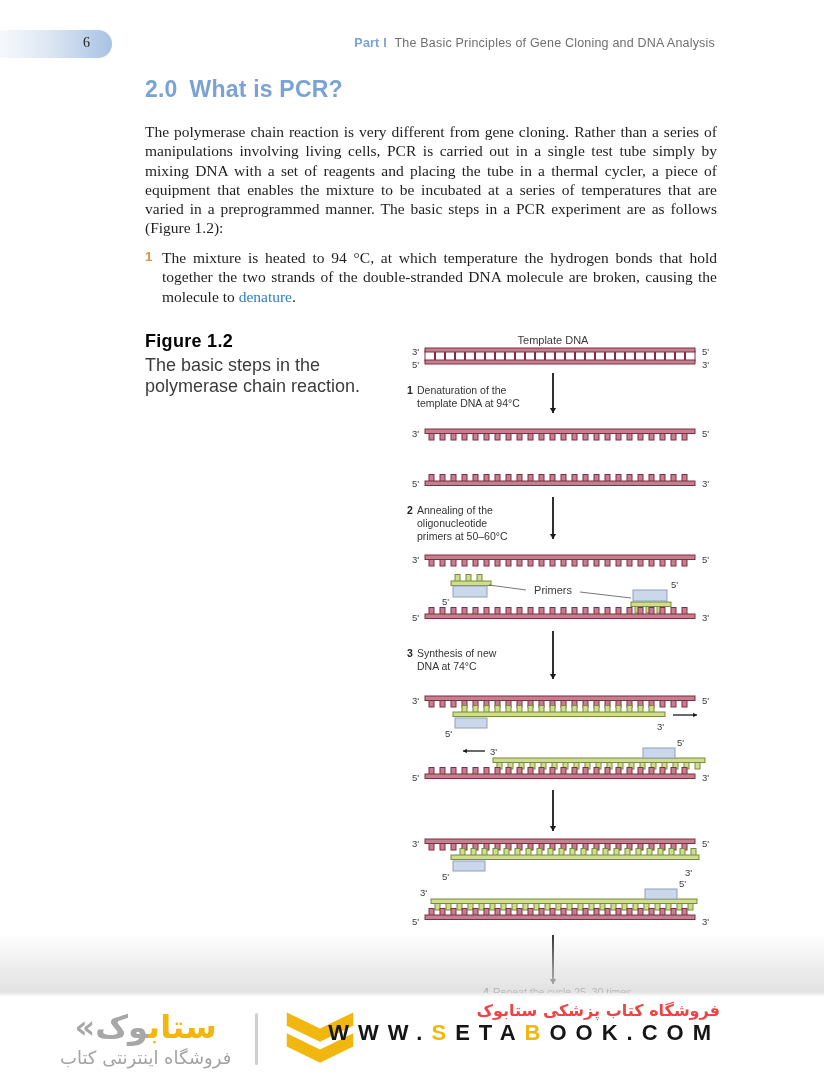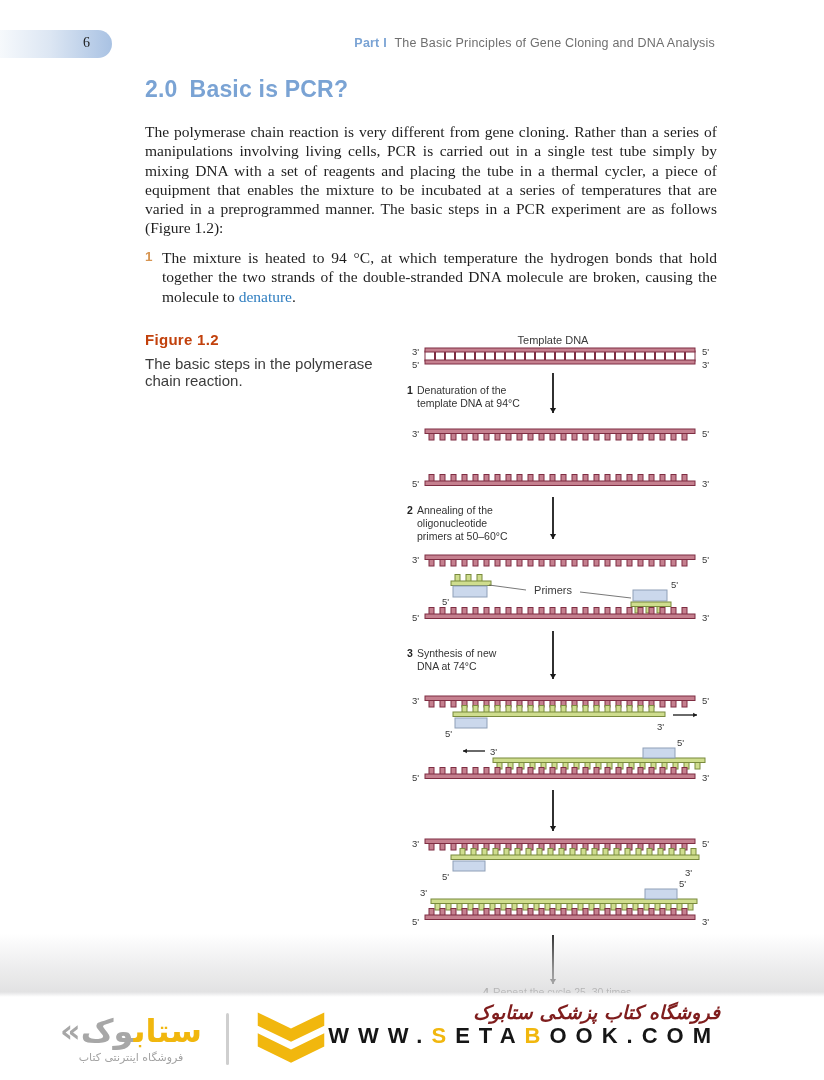--- a/index.html
+++ b/index.html
@@ -40,26 +40,26 @@
   .list-item .num {
     position:absolute; left:0; top:1px; color:#d79552; font-size:13.5px; font-weight:bold;
   }
   .list-item .list-text {
     margin-left:17px; font-family:"Liberation Serif", serif; font-size:15.5px;
     line-height:19.3px; color:#1e1e1e; text-align:justify;
   }
   .link { color:#2f7ec0; text-decoration:none; cursor:pointer;margin-top:48px; }
   
   .fig-label {
-    position:absolute; left:145px; top:331px; color:#c2410c;
-    font-size:15px; font-weight:bold; letter-spacing:0.3px;
+    position:absolute; left:145px; top:331px; color:#000000;
+    font-size:18px; font-weight:bold; letter-spacing:0.3px;
   }
   .fig-caption {
     position:absolute; left:145px; top:355px; width:250px;
-    font-size:15px; color:#3c3c3c;
+    font-size:18px; color:#3c3c3c;
   }
   .diagram { position:absolute; left:405px; top:333px; width:315px; height:660px; }
   .diagram text { font-family:"Liberation Sans", sans-serif; }
   
   .fade-band {
     position:absolute; left:0; top:933px; width:824px; height:64px; z-index:3;
     background:linear-gradient(180deg, rgba(226,226,226,0) 0%, rgba(222,222,223,0.55) 55%, rgba(219,219,220,0.8) 92%, rgba(255,255,255,1) 100%);
     pointer-events:none;
   }
   
@@ -67,48 +67,48 @@
     position:absolute; left:60px; top:1003px; height:72px; z-index:4;
     display:flex; align-items:center; gap:24px;
   }
   .wordmark-col { text-align:center; }
   .wordmark {
     font-family:"DejaVu Sans", sans-serif; font-size:32px; font-weight:bold;
     line-height:1.1; white-space:nowrap;
   }
   .wordmark .mark { color:#a7a7a7; font-weight:bold; }
   .logo-sub {
-    font-family:"DejaVu Sans", sans-serif; font-size:11px; color:#a3a3a3; margin-top:1px;
+    font-family:"DejaVu Sans", sans-serif; font-size:18px; color:#a3a3a3; margin-top:1px;
   }
   .logo-divider { width:3px; height:52px; background:#cfcfcf; border-radius:2px; }
   .footer-right { position:absolute; right:104px; top:1001px; text-align:right; z-index:4; }
   .f-title {
-    font-family:"DejaVu Sans", sans-serif; font-size:19px; font-weight:bold;
-    color:#7f1d1d; direction:rtl;font-style:italic;
+    font-family:"DejaVu Sans", sans-serif; font-size:16px; font-weight:bold;
+    color:#ef4444; direction:rtl;
   }
   .f-url {
     font-size:22px; font-weight:bold; letter-spacing:9px;
     color:#161616; white-space:nowrap;
   }
 </style>
 </head>
 <body>
 
 <div class="page">
 
   <div class="pill">
     <span>6</span>
   </div>
 
   <div class="running-head">
     <span class="part">Part I</span>
     <span class="part-title">The Basic Principles of Gene Cloning and DNA Analysis</span>
   </div>
 
-  <h1 class="section-title"><span class="num">2.0</span><span>Basic is PCR?</span></h1>
+  <h1 class="section-title"><span class="num">2.0</span><span>What is PCR?</span></h1>
 
   <p class="body-par">The polymerase chain reaction is very different from gene cloning. Rather than a series of manipulations involving living cells, PCR is carried out in a single test tube simply by mixing DNA with a set of reagents and placing the tube in a thermal cycler, a piece of equipment that enables the mixture to be incubated at a series of temperatures that are varied in a preprogrammed manner. The basic steps in a PCR experiment are as follows (Figure 1.2):</p>
 
   <div class="list-item">
     <span class="num">1</span>
     <div class="list-text"><span>The mixture is heated to 94 °C, at which temperature the hydrogen bonds that hold together the two strands of the double-stranded DNA molecule are broken, causing the molecule to </span><a class="link">denature</a><span>.</span></div>
   </div>
 
   <div class="fig-label">Figure 1.2</div>
   <div class="fig-caption">The basic steps in the polymerase chain reaction.</div>

